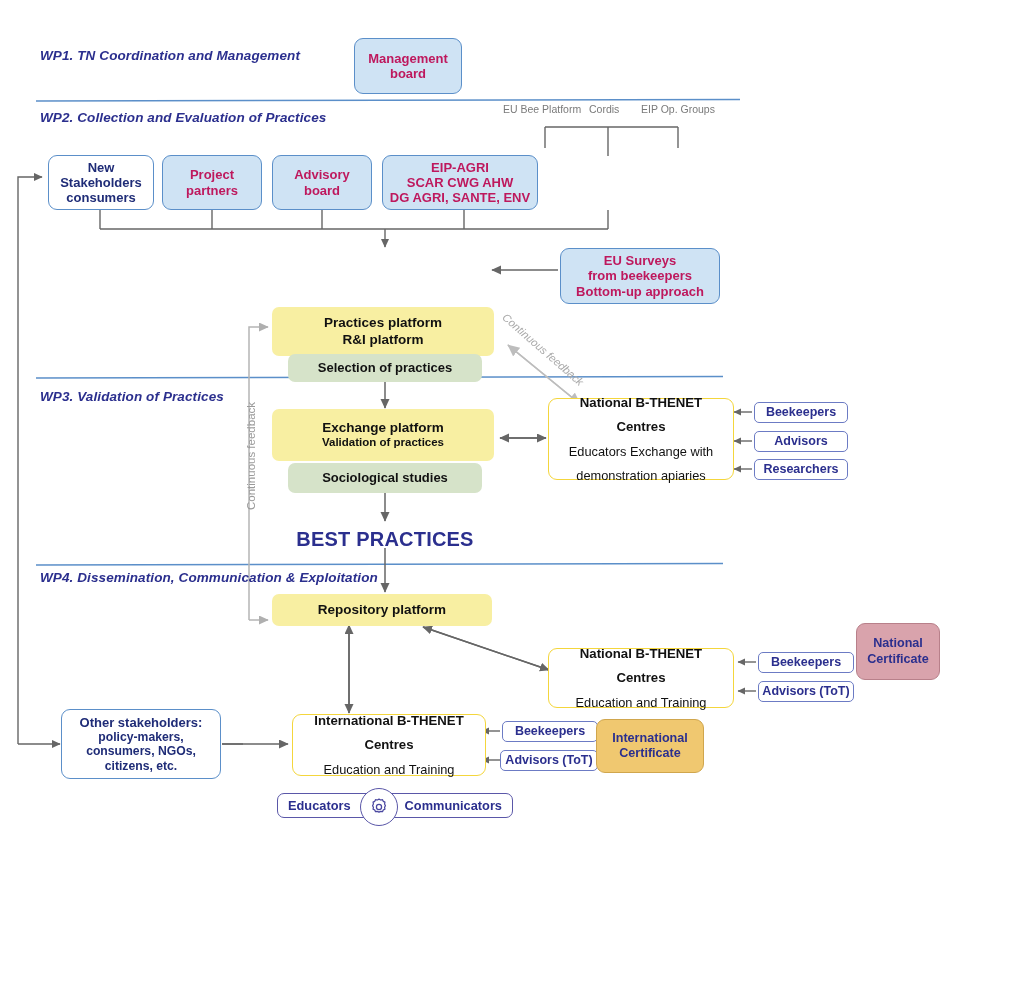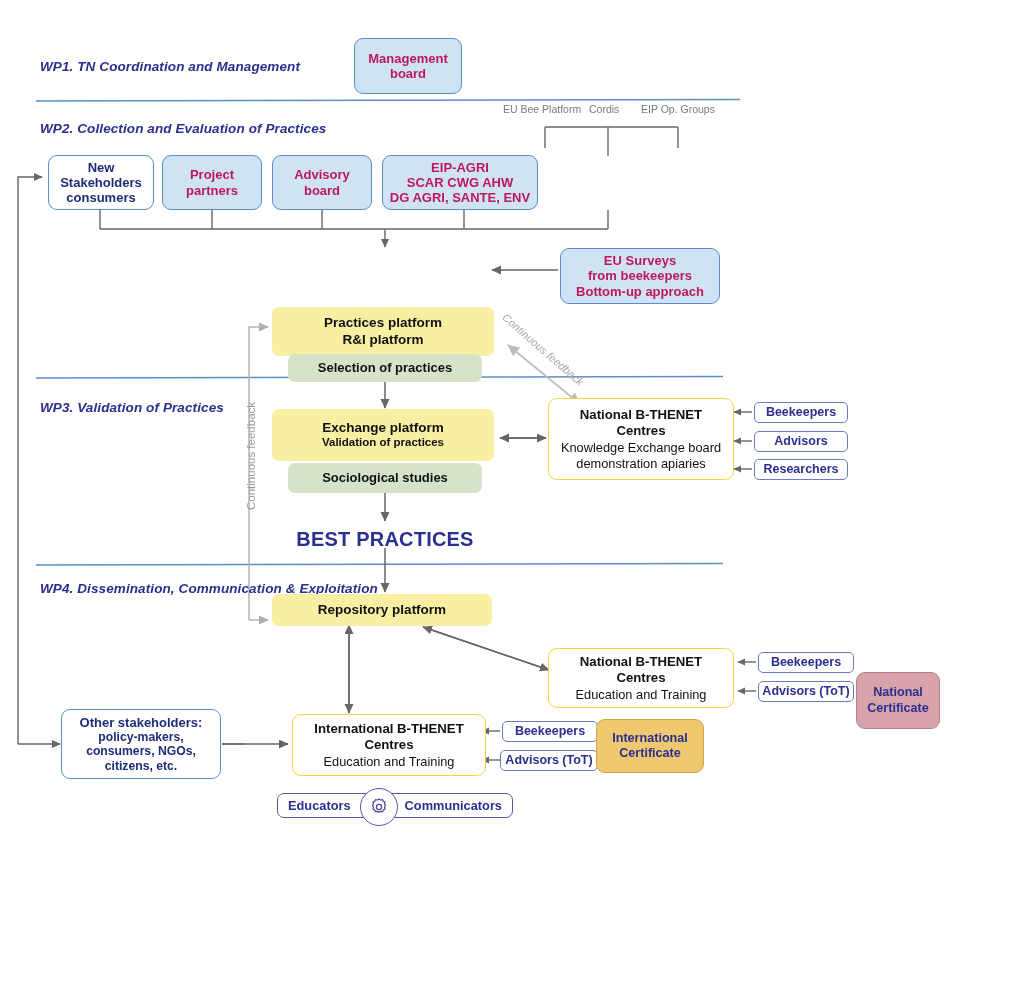--- a/index.html
+++ b/index.html
@@ -1,36 +1,36 @@
 <!DOCTYPE html>
 <html><head>
 <meta charset="utf-8">
 <style>
   html,body{margin:0;padding:0;background:#ffffff;}
   body{font-family:"Liberation Sans",sans-serif;-webkit-font-smoothing:antialiased;}
   #canvas{position:relative;width:1024px;height:998px;background:#fff;overflow:hidden;}
   svg.layer{position:absolute;left:0;top:0;width:1024px;height:998px;pointer-events:none;}
 
-  .wp-title{position:absolute;font-style:italic;font-weight:bold;color:#2B2F8E;font-size:13.5px;letter-spacing:.1px;white-space:nowrap;margin-top:11px;}
+  .wp-title{position:absolute;font-style:italic;font-weight:bold;color:#2B2F8E;font-size:13.5px;letter-spacing:.1px;white-space:nowrap;}
 
   .node{position:absolute;box-sizing:border-box;display:flex;flex-direction:column;align-items:center;justify-content:center;text-align:center;}
 
   
   .blue{background:#CFE3F4;border:1.3px solid #5B8FC9;border-radius:9px;color:#be185d;font-weight:bold;font-size:13px;line-height:1.18;}
   .blue-white{background:#FFFFFF;border:1.3px solid #5B8FC9;border-radius:9px;color:#1F2C77;font-weight:bold;font-size:13px;line-height:1.18;}
 
   
   .pill{background:#FFFFFF;border:1.2px solid #6C7BC4;border-radius:5px;color:#2B2F8E;font-weight:bold;font-size:12.5px;line-height:1.1;}
 
   
   .yellow{background:#F8EFA2;border-radius:7px;color:#111;font-weight:bold;font-size:13.5px;line-height:1.2;}
   .green{background:#D6E3C9;border-radius:7px;color:#111;font-weight:bold;font-size:13px;line-height:1.2;}
 
   
-  .yellowbox{background:#FFFFFF;border:1.4px solid #F4D63C;border-radius:9px;color:#111;font-size:12.8px;line-height:1.25;}
+  .yellowbox{background:#FFFFFF;border:1.4px solid #F4D63C;border-radius:9px;color:#111;font-size:12.8px;line-height:1.25;gap:8px;}
   .yellowbox .b{font-weight:bold;font-size:13.2px;}
 
   
   .cert-red{background:#D9A3AC;border:1.2px solid #B8808A;border-radius:9px;color:#2B2F8E;font-weight:bold;font-size:12.6px;line-height:1.2;}
   .cert-gold{background:#F0C870;border:1.2px solid #D0A64D;border-radius:9px;color:#2B2F8E;font-weight:bold;font-size:12.6px;line-height:1.2;}
 
   .headline{position:absolute;text-align:center;color:#2B2F8E;font-weight:bold;white-space:nowrap;}
   .headline .big{font-size:20px;letter-spacing:.2px;}
   .headline .sub{font-size:12.4px;font-weight:bold;margin-top:1px;}
 
@@ -180,21 +180,21 @@
     <div>Exchange platform</div>
     <div style="font-size:11.5px;">Validation of practices</div>
   </div>
   <div class="node green" style="left:288px;top:463px;width:194px;height:30px;">
     <div>Sociological studies</div>
   </div>
 
   <div class="node yellowbox" style="left:548px;top:398px;width:186px;height:82px;">
     <div class="b">National B-THENET</div>
     <div class="b">Centres</div>
-    <div>Knowledge Exchange board</div>
+    <div>Educators Exchange with</div>
     <div>demonstration apiaries</div>
   </div>
 
   <div class="node pill" style="left:754px;top:402px;width:94px;height:21px;">
     <div>Beekeepers</div>
   </div>
   <div class="node pill" style="left:754px;top:431px;width:94px;height:21px;">
     <div>Advisors</div>
   </div>
   <div class="node pill" style="left:754px;top:459px;width:94px;height:21px;">
@@ -214,21 +214,21 @@
     <div class="b">Centres</div>
     <div>Education and Training</div>
   </div>
 
   <div class="node pill" style="left:758px;top:652px;width:96px;height:21px;">
     <div>Beekeepers</div>
   </div>
   <div class="node pill" style="left:758px;top:681px;width:96px;height:21px;">
     <div>Advisors (ToT)</div>
   </div>
-  <div class="node cert-red" style="left:856px;top:672px;width:84px;height:57px;">
+  <div class="node cert-red" style="left:856px;top:623px;width:84px;height:57px;">
     <div>National</div>
     <div>Certificate</div>
   </div>
 
   <div class="node yellowbox" style="left:292px;top:714px;width:194px;height:62px;">
     <div class="b">International B-THENET</div>
     <div class="b">Centres</div>
     <div>Education and Training</div>
   </div>
 

